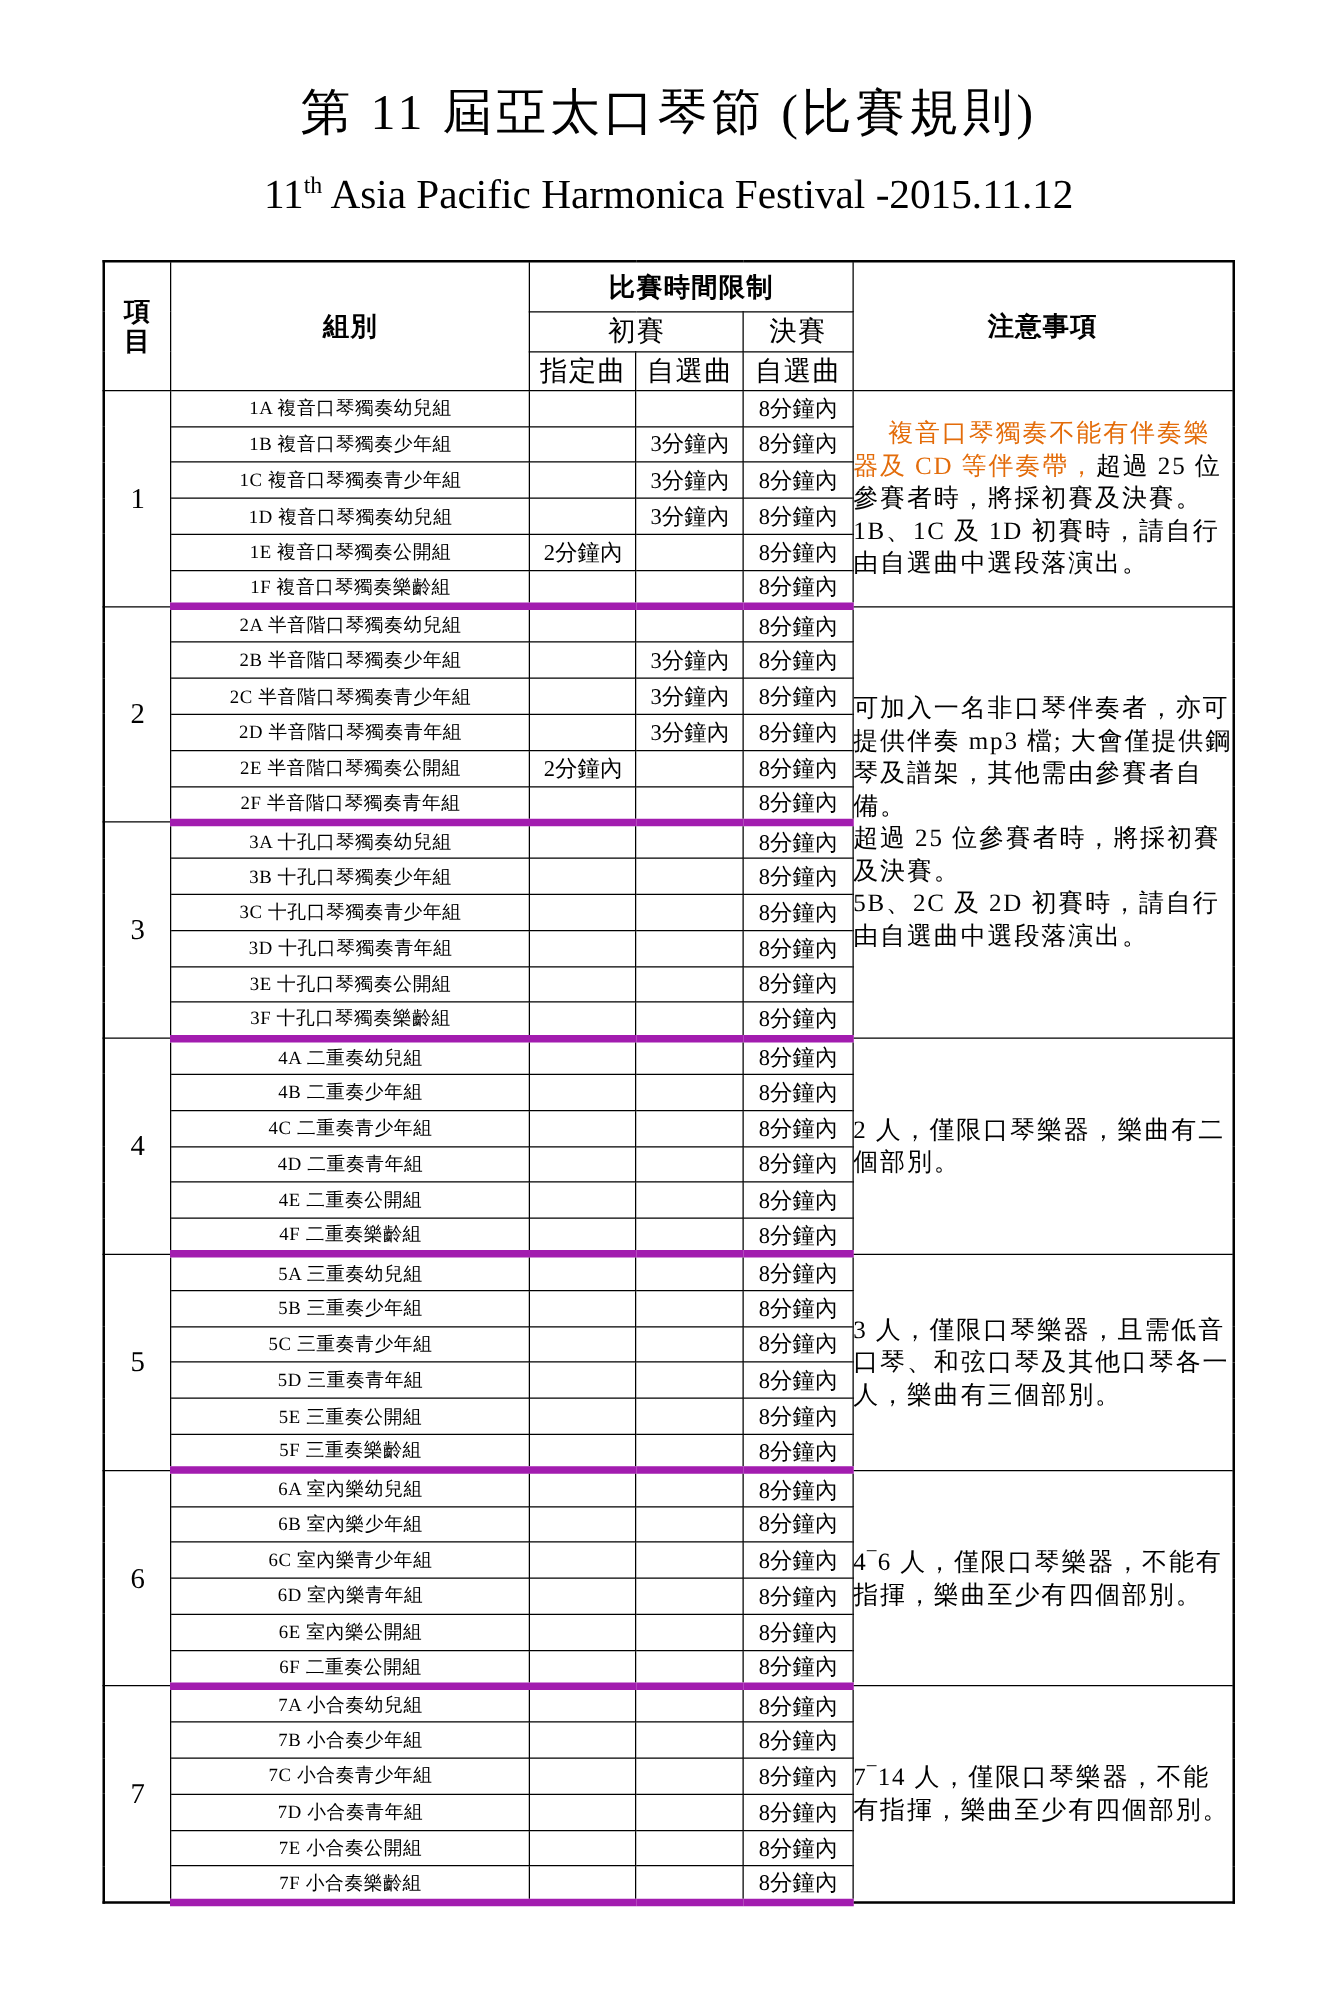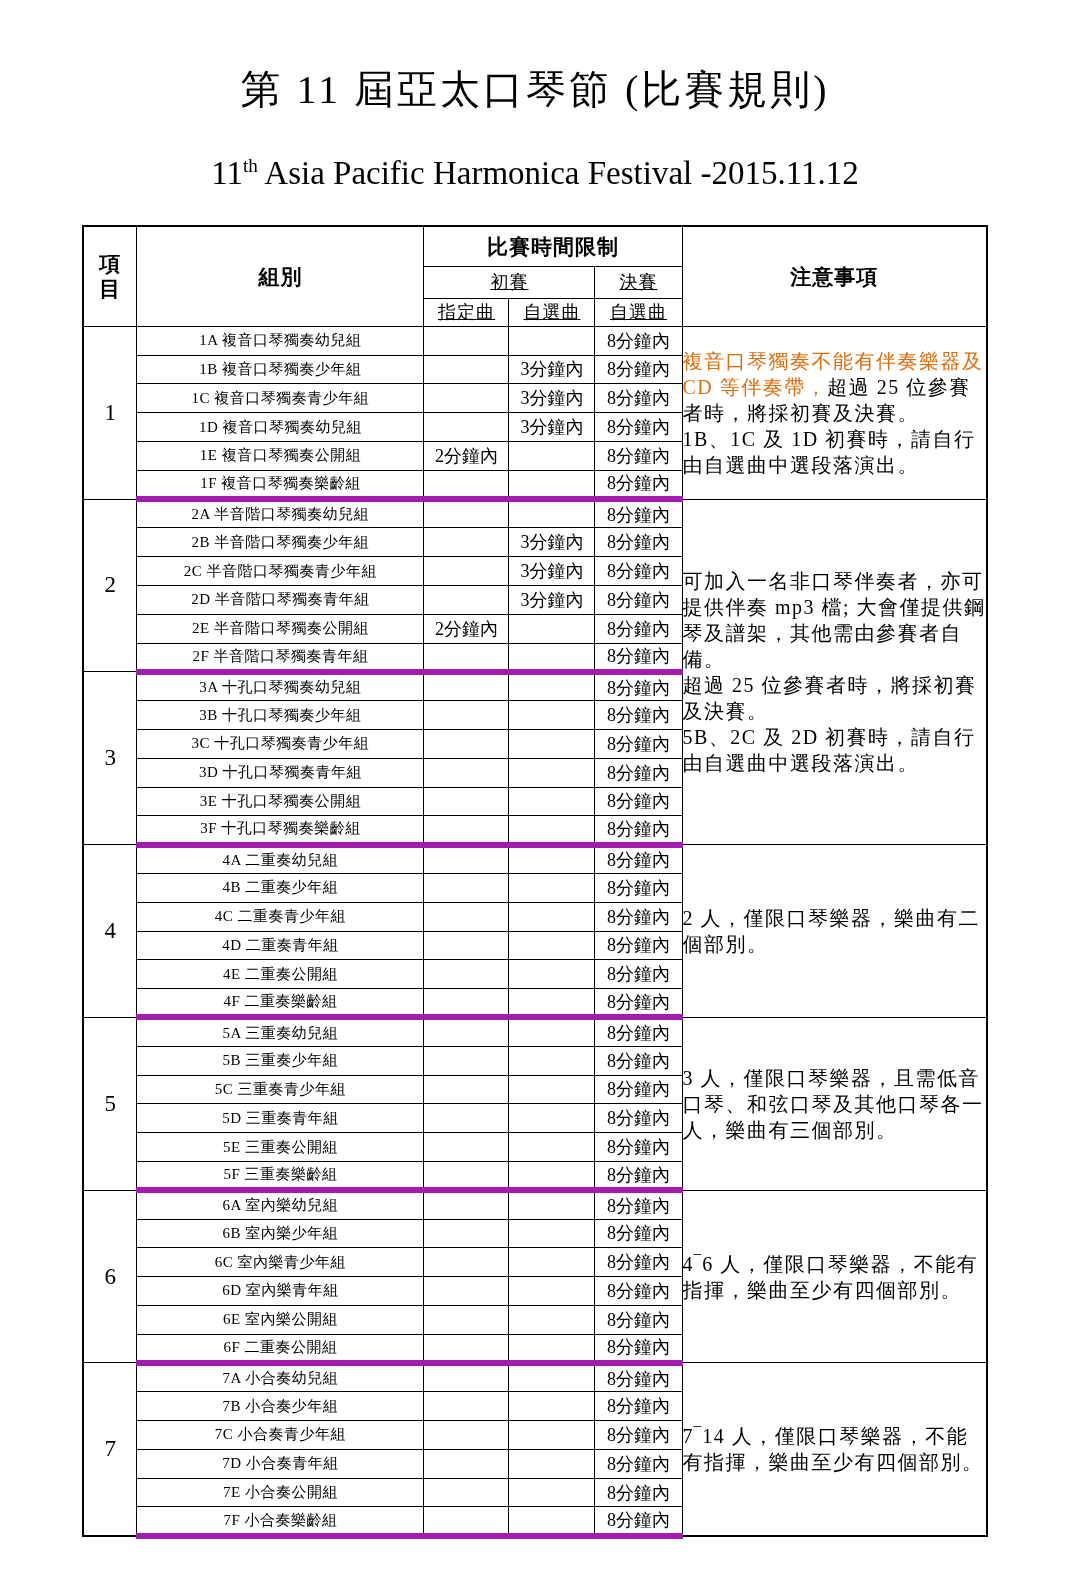--- a/index.html
+++ b/index.html
@@ -17,21 +17,21 @@
   .page-title{
     margin:0;
     padding-top:68px;
     text-align:center;
     font-size:40px;
     font-weight:400;
     letter-spacing:3px;
     line-height:1.1;
   }
   .page-subtitle{
-    margin:17px;
+    margin:0;
     padding-top:26px;
     text-align:center;
     font-size:33px;
     font-weight:400;
     line-height:1.1;
   }
   .page-subtitle sup{font-size:58%;}
   table.rules{
     border-collapse:collapse;
     table-layout:fixed;
@@ -48,21 +48,21 @@
   thead tr.h2{height:32px;}
   thead tr.h3{height:28px;}
   tbody tr{height:28.8px;}
   th{
     font-weight:bold;
     text-align:center;
     vertical-align:middle;
     font-size:21px;
     letter-spacing:1px;
   }
-  th.light{font-weight:400;font-size:18px;text-decoration:underline;}
+  th.light{font-weight:400;font-size:22px;}
   th.item-h{white-space:pre-line;line-height:1.15;}
   td.item{
     text-align:center;
     vertical-align:middle;
     font-size:23px;
   }
   td.label{
     text-align:center;
     vertical-align:middle;
     font-size:15px;
@@ -78,21 +78,21 @@
   }
   td.notes{
     text-align:left;
     vertical-align:middle;
     font-size:20px;
     line-height:26px;
     padding:2px 7px;
     letter-spacing:1.5px;
   }
   td.notes p{margin:0;}
-  .seg-orange{color:var(--accent,#E36C0A);}
+  .seg-orange{color:var(--accent,#E36C0A);margin-left:28px;}
   tr.group-end td{border-bottom:6px solid #a21caf;}
   .bottom-bar{
     position:absolute;
     left:0;
     top:1587px;
     width:1070px;
     height:9px;
     background:#000;
   }
 </style>

